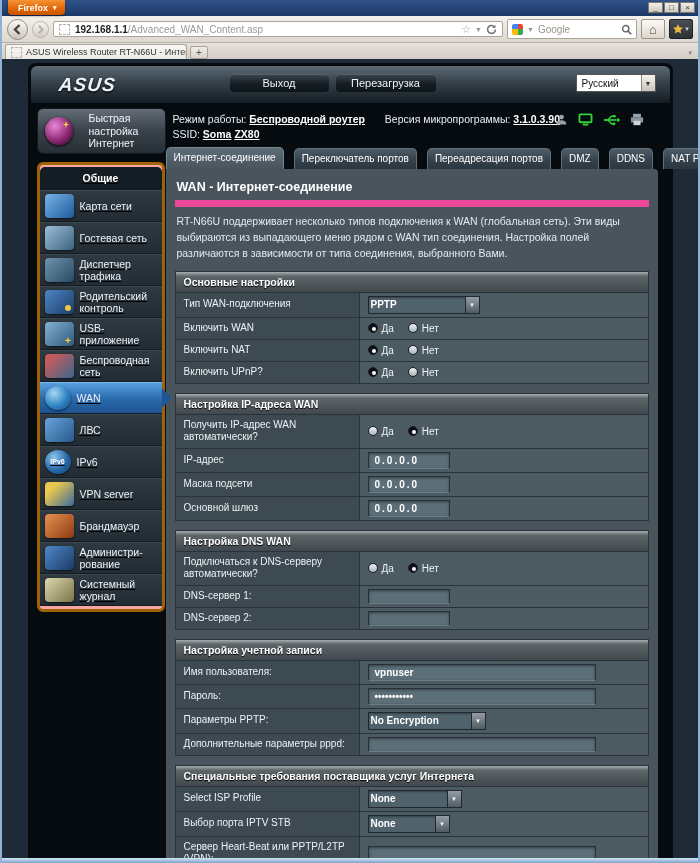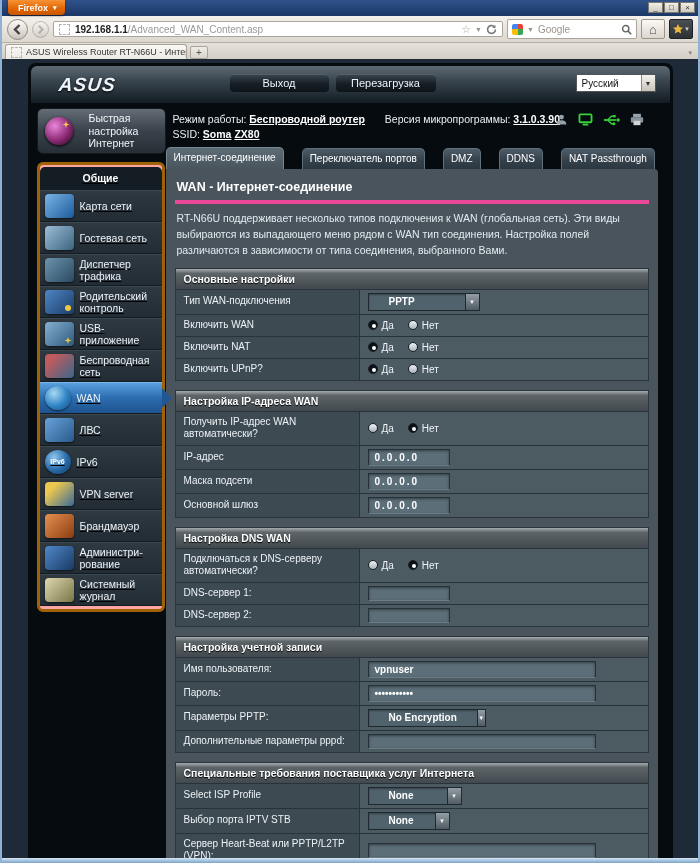--- a/index.html
+++ b/index.html
@@ -83,41 +83,41 @@
   .ic-firewall { background:linear-gradient(135deg,#e89050,#8a3c12); }
   .ic-admin { background:linear-gradient(135deg,#5088c8,#1a3a66); }
   .ic-syslog { background:linear-gradient(135deg,#ddd8ae,#7a7648); }
 
   .info-strip { padding:6px 10px 0 7px; color:#e8eef2; font-size:10.5px; position:relative; line-height:1.45; }
   .info-line a, .ssid-link, .info-link { color:#fff; font-weight:bold; text-decoration:underline; cursor:pointer; }
   .info-sep { display:inline-block; width:14px; }
   .status-icons { position:absolute; right:14px; top:7px; display:flex; gap:10px; align-items:center; }
   .status-icons svg { display:block; cursor:pointer; }
 
-  .tab-strip { display:flex; gap:18px; margin-top:5px; align-items:flex-end; }
+  .tab-strip { display:flex; gap:10px; margin-top:5px; align-items:flex-end; }
   .rtab { background:linear-gradient(#4e5d68,#333f49 60%,#2c3841); border:1px solid #5f707b; border-bottom:none; border-radius:5px 5px 0 0; color:#fff; font-size:10px; padding:4px 7px 5px; white-space:nowrap; cursor:pointer; }
   .rtab.active { background:linear-gradient(#5d6c76,#49545c); padding-bottom:6px; border-color:#76878f; }
 
   .content { background:#49545c; border-radius:0 4px 4px 4px; padding:8px 9px 12px; }
-  .page-title { color:#fff; font-weight:bold; font-size:12.5px; padding:3px 2px 6px; border-bottom:4px solid #ec4899; }
+  .page-title { color:#fff; font-weight:bold; font-size:12.5px; padding:3px 2px 6px; border-bottom:7px solid #ec4899; }
   .page-desc { color:#e4ebef; font-size:10.5px; line-height:1.5; margin:7px 2px 2px; }
 
   .section { margin-top:9px; border:1px solid #2a343b; }
   .sec-head { background:linear-gradient(180deg,#a6acb0 0%,#5d6569 22%,#42494e 100%); color:#fff; font-weight:bold; font-size:10.5px; padding:4px 8px; text-shadow:0 1px 1px #000; }
   .row { display:flex; border-top:1px solid #28323a; }
   .cell-label { width:184px; flex:none; background:#3d4a52; color:#edf2f5; font-size:10px; padding:4px 6px 4px 8px; border-right:1px solid #28323a; line-height:1.25; display:flex; align-items:center; }
   .cell-value { flex:1; background:#4c5a62; padding:3px 8px; display:flex; align-items:center; gap:14px; min-height:21px; }
 
   .inp { display:inline-block; background:#5c6f79; border:1px solid #26313
 8; border:1px solid #263138; border-bottom-color:#6b7d86; box-shadow:inset 0 1px 3px rgba(0,0,0,.45); color:#fff; font-weight:bold; font-size:10px; padding:2px 6px; min-height:15px; line-height:11px; cursor:text; }
   .inp.small { width:82px; letter-spacing:2px; }
   .inp.large { width:228px; }
 
   .sel { display:inline-flex; align-items:stretch; background:#50626c; border:1px solid #1e282e; box-shadow:inset 0 1px 2px rgba(0,0,0,.35); height:18px; cursor:pointer; }
-  .sel-text { padding:2px 20px; color:#fff; font-weight:bold; font-size:10px; white-space:nowrap; flex:1; }
+  .sel-text { padding:2px 2px; color:#fff; font-weight:bold; font-size:10px; white-space:nowrap; flex:1; }
   .sel-arrow { width:14px; background:linear-gradient(#939da3,#515b62); border-left:1px solid #20282e; color:#f0f5f8; font-size:6px; display:flex; align-items:center; justify-content:center; }
   .sel.md { width:112px; } .sel.lg { width:118px; } .sel.sm { width:94px; } .sel.sm2 { width:82px; }
 
   .radio-wrap { display:inline-flex; align-items:center; gap:4px; cursor:pointer; }
   .radio { width:10px; height:10px; border-radius:50%; background:linear-gradient(#eef1f3,#a9b3ba); border:1px solid #1a2228; position:relative; flex:none; }
   .radio.sel { background:#0e1418; }
   .radio.sel::after { content:""; position:absolute; left:3px; top:3px; width:4px; height:4px; border-radius:50%; background:#fff; }
   .radio-label { color:#eef3f6; font-size:10px; }
   .frame-bottom { height:5px; background:linear-gradient(#d5e7f6,#7ba3c8); flex:none; }
 </style>
@@ -307,20 +307,21 @@
                   <rect x="3.5" y="0.5" width="9" height="4" fill="#95a3ad"></rect>
                   <rect x="1" y="4.5" width="14" height="6" rx="1" fill="#8795a0"></rect>
                   <rect x="4" y="8.5" width="8" height="5" fill="#cfd6db"></rect>
                 </svg>
             </div>
           </div>
 
           <div class="tab-strip">
               <div class="rtab active">Интернет-соединение</div>
               <div class="rtab">Переключатель портов</div>
+              <div class="rtab">Переадресация портов</div>
               <div class="rtab">DMZ</div>
               <div class="rtab">DDNS</div>
               <div class="rtab">NAT Passthrough</div>
             </div>
 
           <div class="content">
             <div class="page-title">WAN - Интернет-соединение</div>
             <div class="page-desc">RT-N66U поддерживает несколько типов подключения к WAN (глобальная сеть). Эти виды выбираются из выпадающего меню рядом с WAN тип соединения. Настройка полей различаются в зависимости от типа соединения, выбранного Вами.</div>
             <div>
                 <div class="section">

